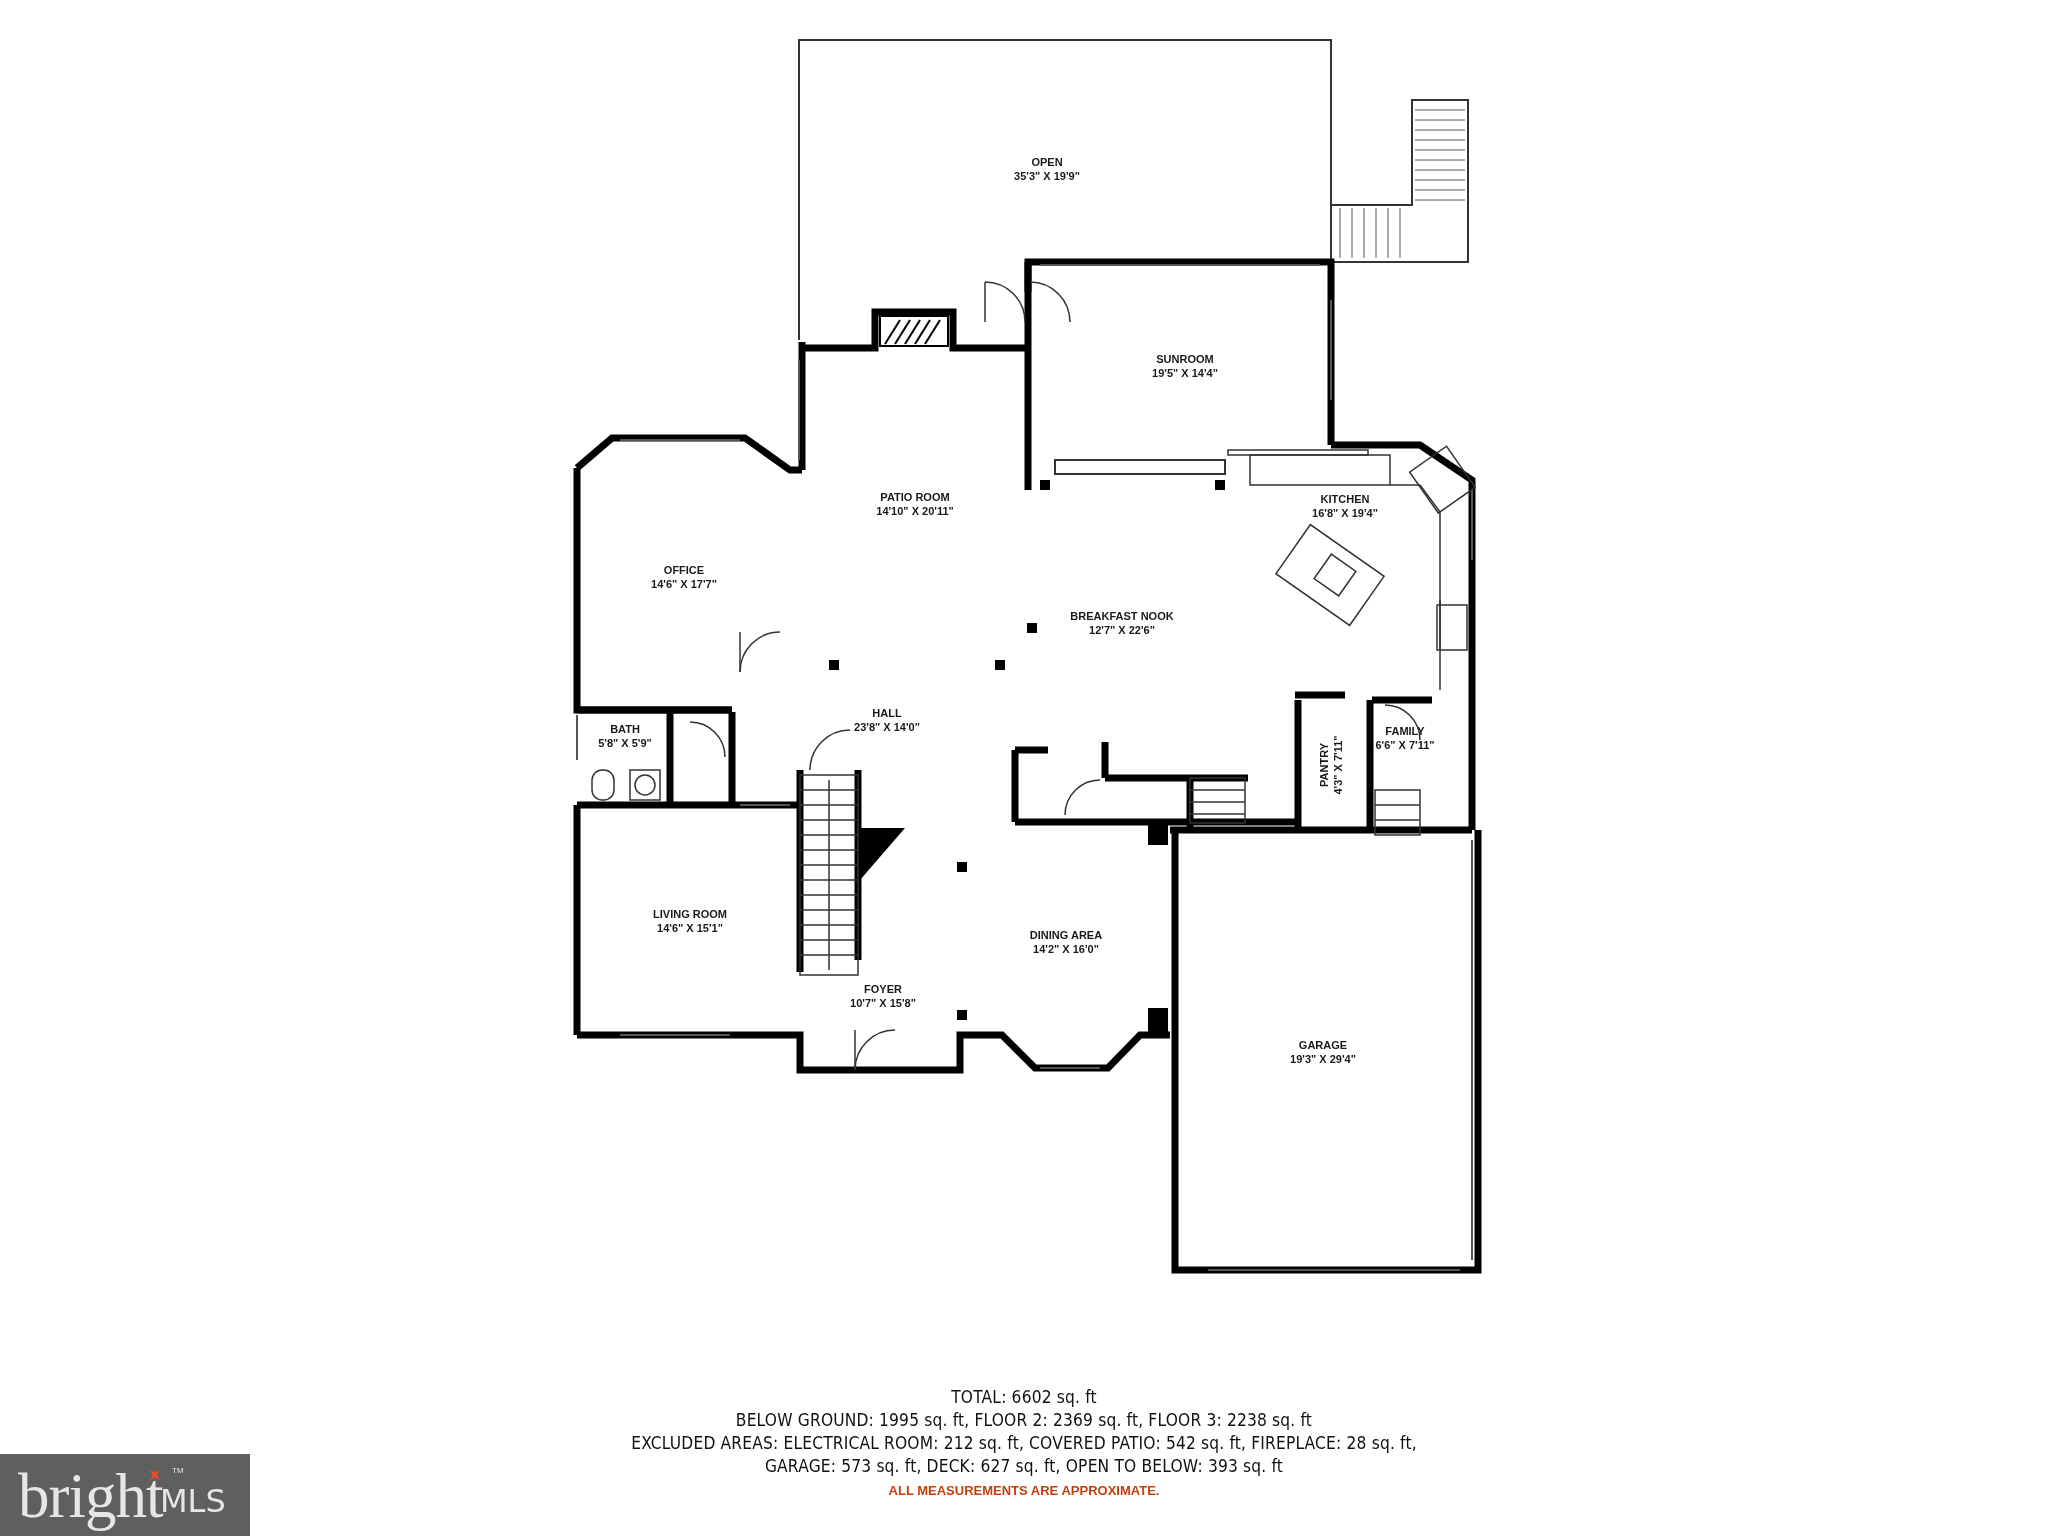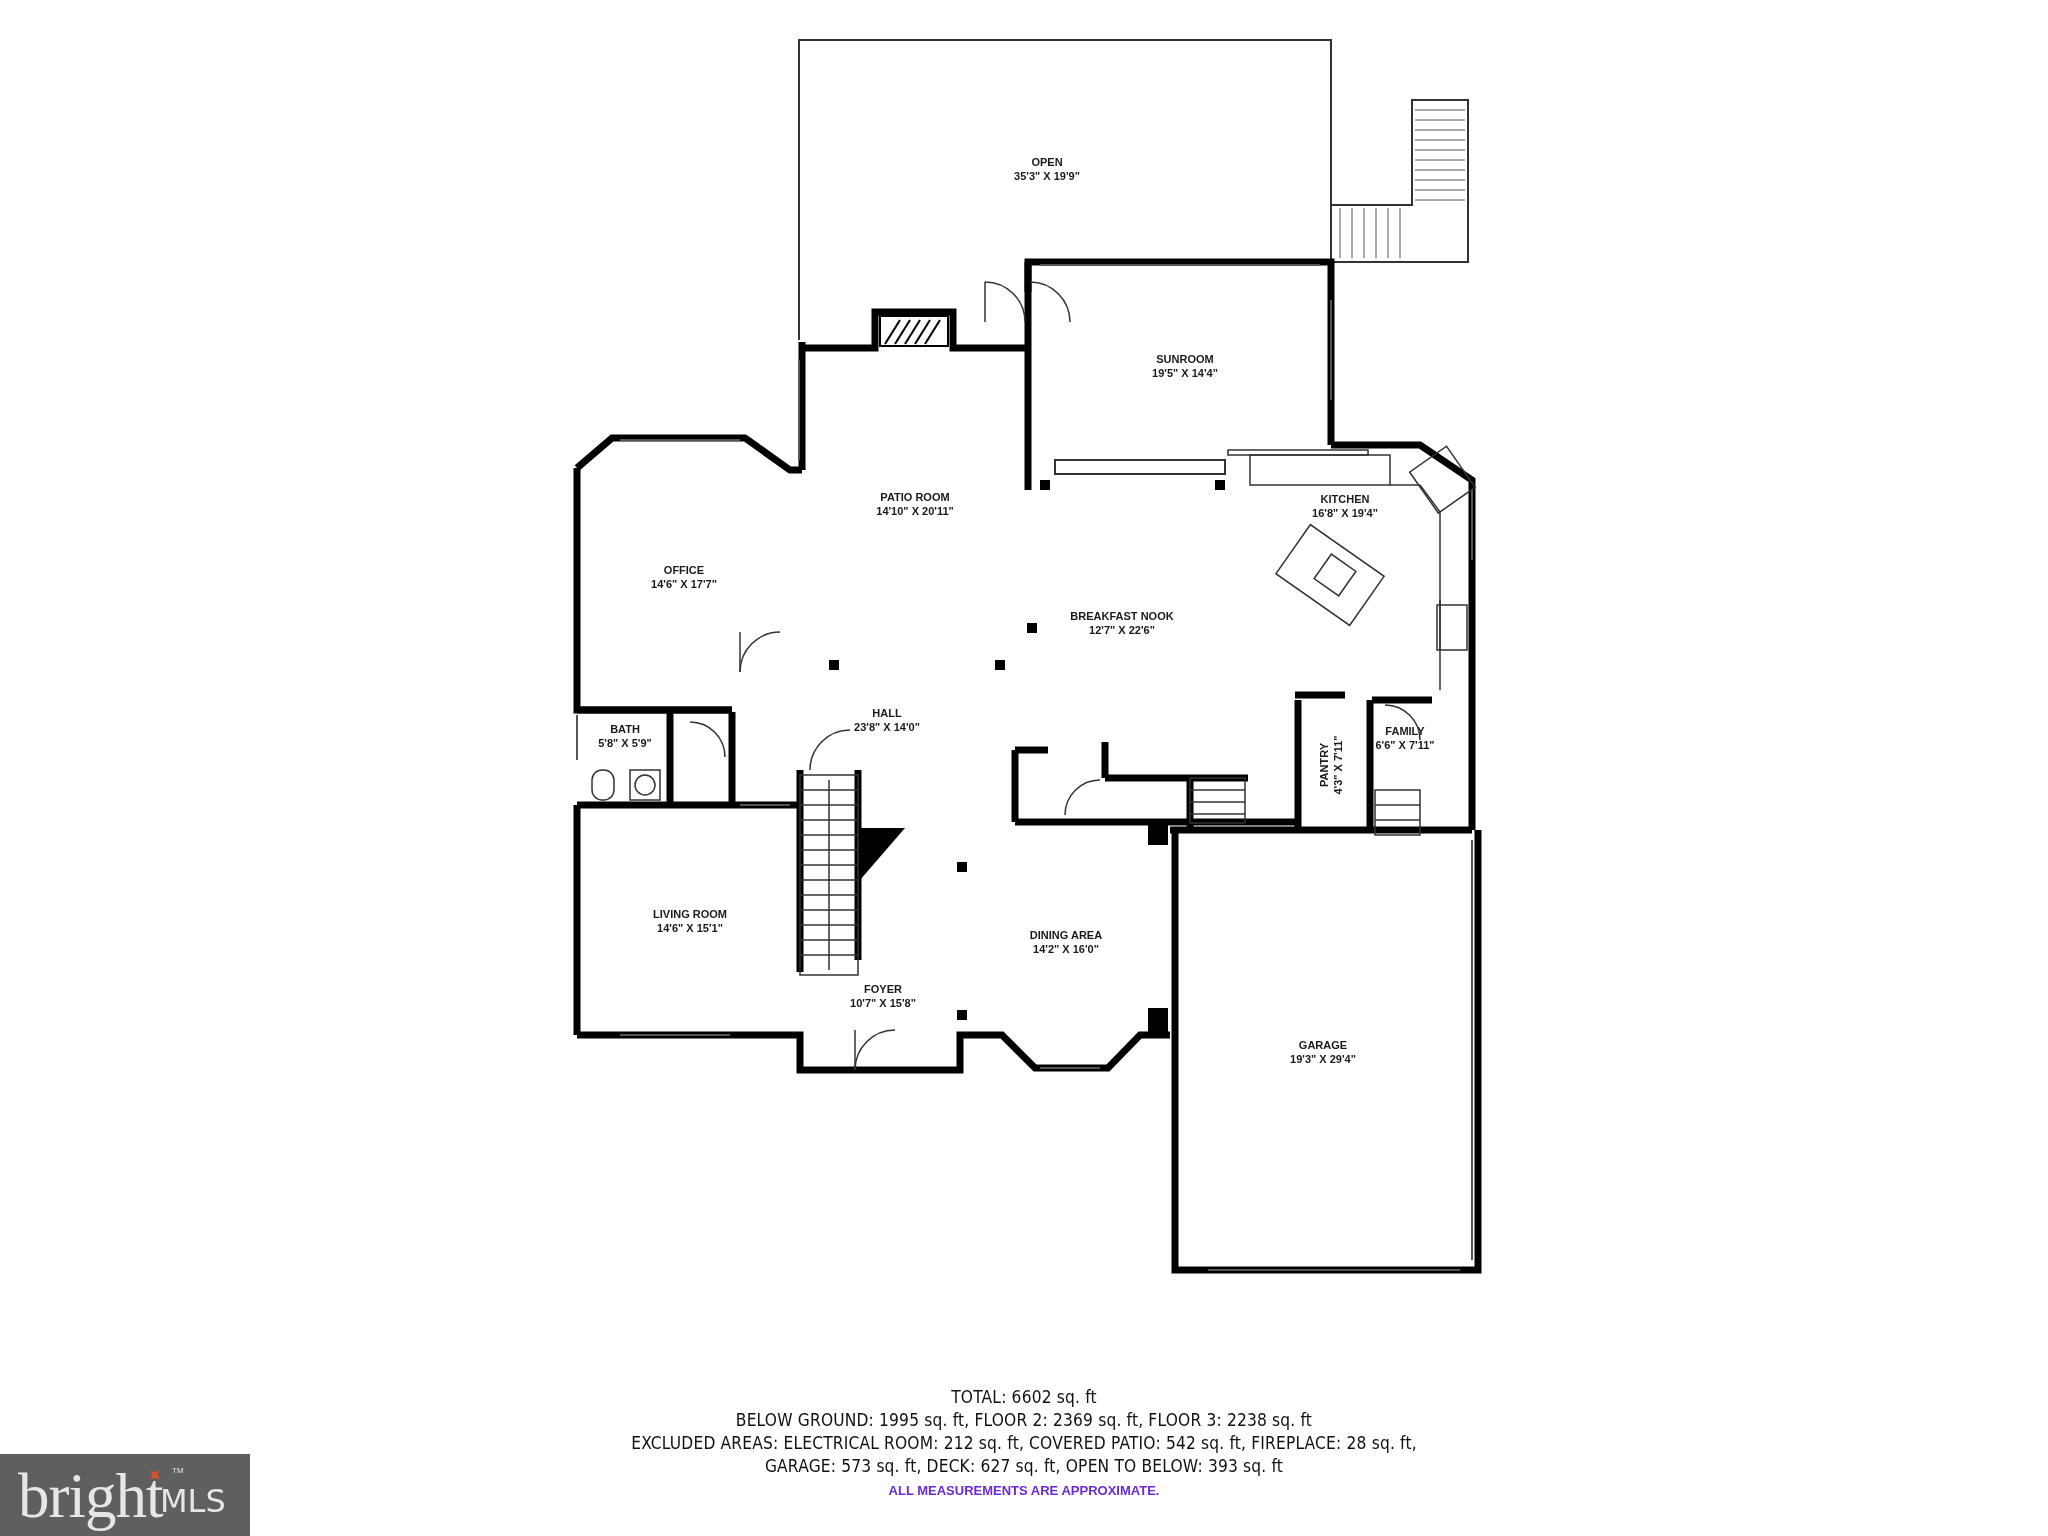--- a/index.html
+++ b/index.html
@@ -4,21 +4,21 @@
 <style>
   html, body { margin: 0; padding: 0; background: #ffffff; }
   body { width: 2048px; height: 1536px; position: relative; overflow: hidden; font-family: "Liberation Sans", sans-serif; }
   #plan { position: absolute; left: 0; top: 0; width: 2048px; height: 1536px; }
   .room-label { position: absolute; text-align: center; transform: translate(-50%, -50%); color: #1a1a1a; line-height: 1.25; white-space: nowrap; }
   .room-name { font-size: 11px; font-weight: bold; display: block; }
   .room-dim { font-size: 11px; font-weight: bold; display: block; }
   .rot { transform: translate(-50%, -50%) rotate(-90deg); }
   .footer { position: absolute; left: 0; width: 2048px; text-align: center; color: #111; font-family: "DejaVu Sans", sans-serif; }
   .footer .line { font-size: 18px; line-height: 23px; display: block; letter-spacing: 0.2px; transform: scaleX(0.86); }
-  .disclaimer { position: absolute; left: 0; width: 2048px; top: 1483px; text-align: center; font-size: 13px; font-weight: bold; color: #6d28d9; }
+  .disclaimer { position: absolute; left: 0; width: 2048px; top: 1483px; text-align: center; font-size: 13px; font-weight: bold; color: #c2410c; }
   .logo { position: absolute; left: 0; top: 1454px; width: 250px; height: 82px; background: #5f5f5f; }
   .logo .word { position: absolute; left: 18px; top: 6px; font-family: Liberation Serif, serif; font-size: 63px; color: #e6e6e6; letter-spacing: -1px; }
   .logo .mls { position: absolute; left: 160px; top: 28px; font-family: "DejaVu Sans", sans-serif; font-size: 32px; color: #e6e6e6; }
   .logo .tm { position: absolute; left: 164px; top: 12px; font-size: 8px; color: #e6e6e6; margin-left: 8px; }
   .logo .star { position: absolute; left: 148px; top: 14px; width: 14px; height: 14px; background: #e0512a; transform: rotate(45deg); clip-path: polygon(50% 0, 62% 38%, 100% 50%, 62% 62%, 50% 100%, 38% 62%, 0 50%, 38% 38%); }
 </style>
 </head>
 <body>
 
 <svg id="plan" viewBox="0 0 2048 1536" xmlns="http://www.w3.org/2000/svg">

